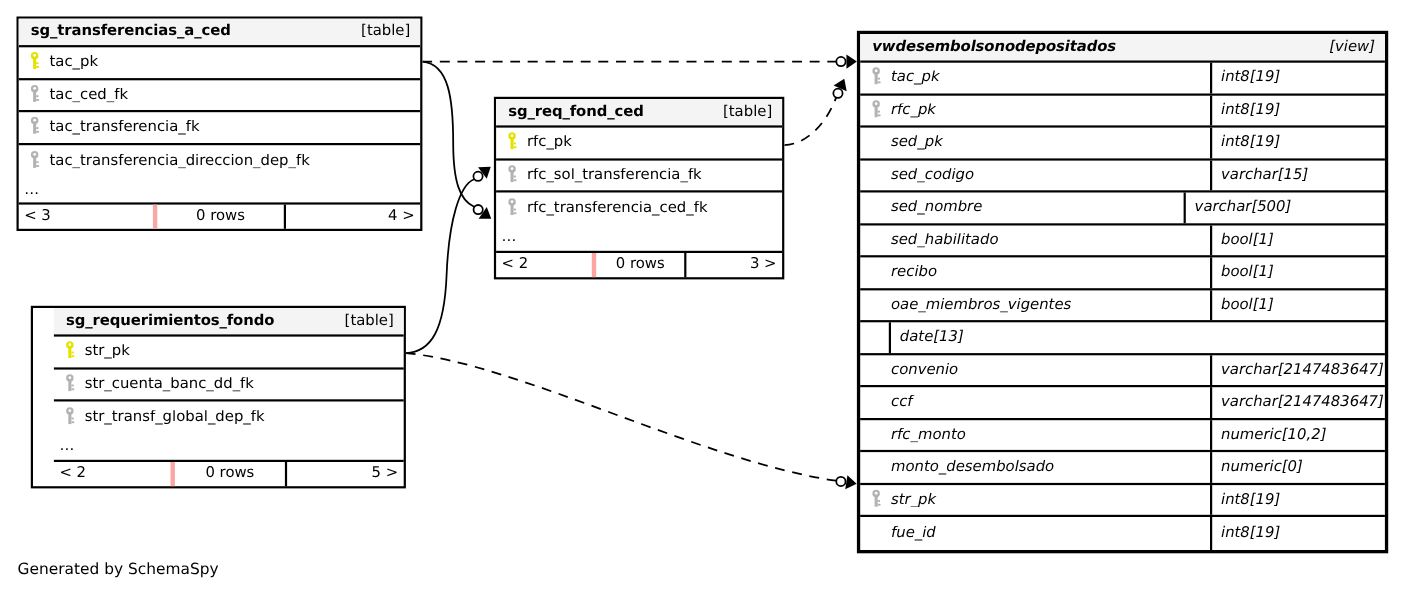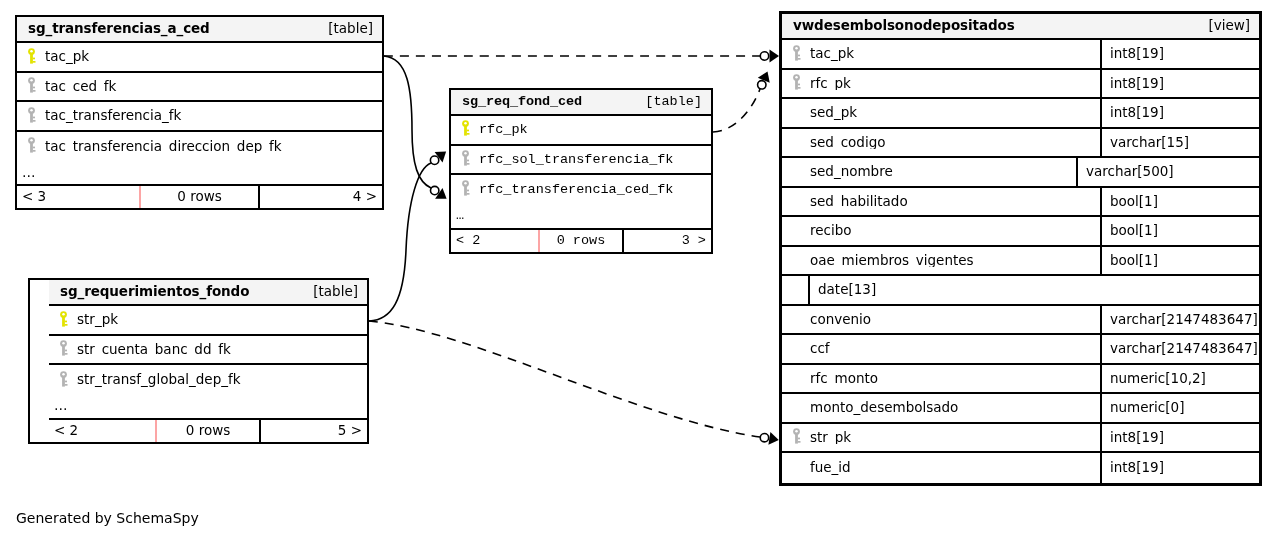--- a/index.html
+++ b/index.html
@@ -134,21 +134,21 @@
     font-size: 13.5px;
   }
   .foot-cell {
     box-sizing: border-box;
     height: 100%;
     display: flex;
     align-items: center;
     padding: 0 5px;
   }
   .foot-left   { justify-content: flex-start; }
-  .foot-center { justify-content: center;  border-left: 2px solid #fca5a5; border-right: 2px solid #000; }
+  .foot-center { justify-content: center;  border-left: 4px solid #fca5a5; border-right: 2px solid #000; }
   .foot-right  { justify-content: flex-end; }
 
   
   .key-icon { display: block; }
   .key-spacer { display: block; width: 11px; height: 15px; }
 
   
   #credit {
     position: absolute;
     left: 16px;
@@ -247,21 +247,21 @@
             <span class="erow-name">tac_transferencia_direccion_dep_fk</span>
           </div>
         </div>
         <div class="erow-ellipsis">…</div>
         <div class="entity-footer">
           <div class="foot-cell foot-left" style="width: 121.667px;">&lt; 3</div>
           <div class="foot-cell foot-center" style="width: 121.667px;">0 rows</div>
           <div class="foot-cell foot-right" style="width: 121.667px;">4 &gt;</div>
         </div>
       </div>
-      <div class="entity" style="left: 449px; top: 88px; width: 264px; font-family: Liberation Mono, monospace;">
+      <div class="entity" style="left: 449px; top: 88px; width: 264px;">
         <div class="entity-header">
           <span class="entity-name">sg_req_fond_ced</span>
           <span class="entity-kind">[table]</span>
         </div>
         <div class="entity-rows">
           <div class="erow">
             <span class="erow-keycell">
               <span class="key-icon"><svg width="11" height="16" viewBox="0 0 11 16">
                   <circle cx="5.5" cy="3.6" r="3.4" fill="#e3e300"></circle>
                   <circle cx="5.5" cy="3.3" r="1.25" fill="#ffffff"></circle>
@@ -347,21 +347,21 @@
             <span class="erow-name">str_transf_global_dep_fk</span>
           </div>
         </div>
         <div class="erow-ellipsis">…</div>
         <div class="entity-footer">
           <div class="foot-cell foot-left" style="width: 112.333px;">&lt; 2</div>
           <div class="foot-cell foot-center" style="width: 112.333px;">0 rows</div>
           <div class="foot-cell foot-right" style="width: 112.333px;">5 &gt;</div>
         </div>
       </div>
-      <div class="entity is-view" style="left: 779px; top: 11px; width: 483px;">
+      <div class="entity is-view" style="left: 779px; top: 28px; width: 483px; font-style: italic;">
         <div class="entity-header">
           <span class="entity-name">vwdesembolsonodepositados</span>
           <span class="entity-kind">[view]</span>
         </div>
         <div class="entity-rows">
           <div class="erow">
             <span class="erow-keycell">
               <span class="key-icon"><svg width="11" height="16" viewBox="0 0 11 16">
                   <circle cx="5.5" cy="3.6" r="3.4" fill="#b3b3b3"></circle>
                   <circle cx="5.5" cy="3.3" r="1.25" fill="#ffffff"></circle>

